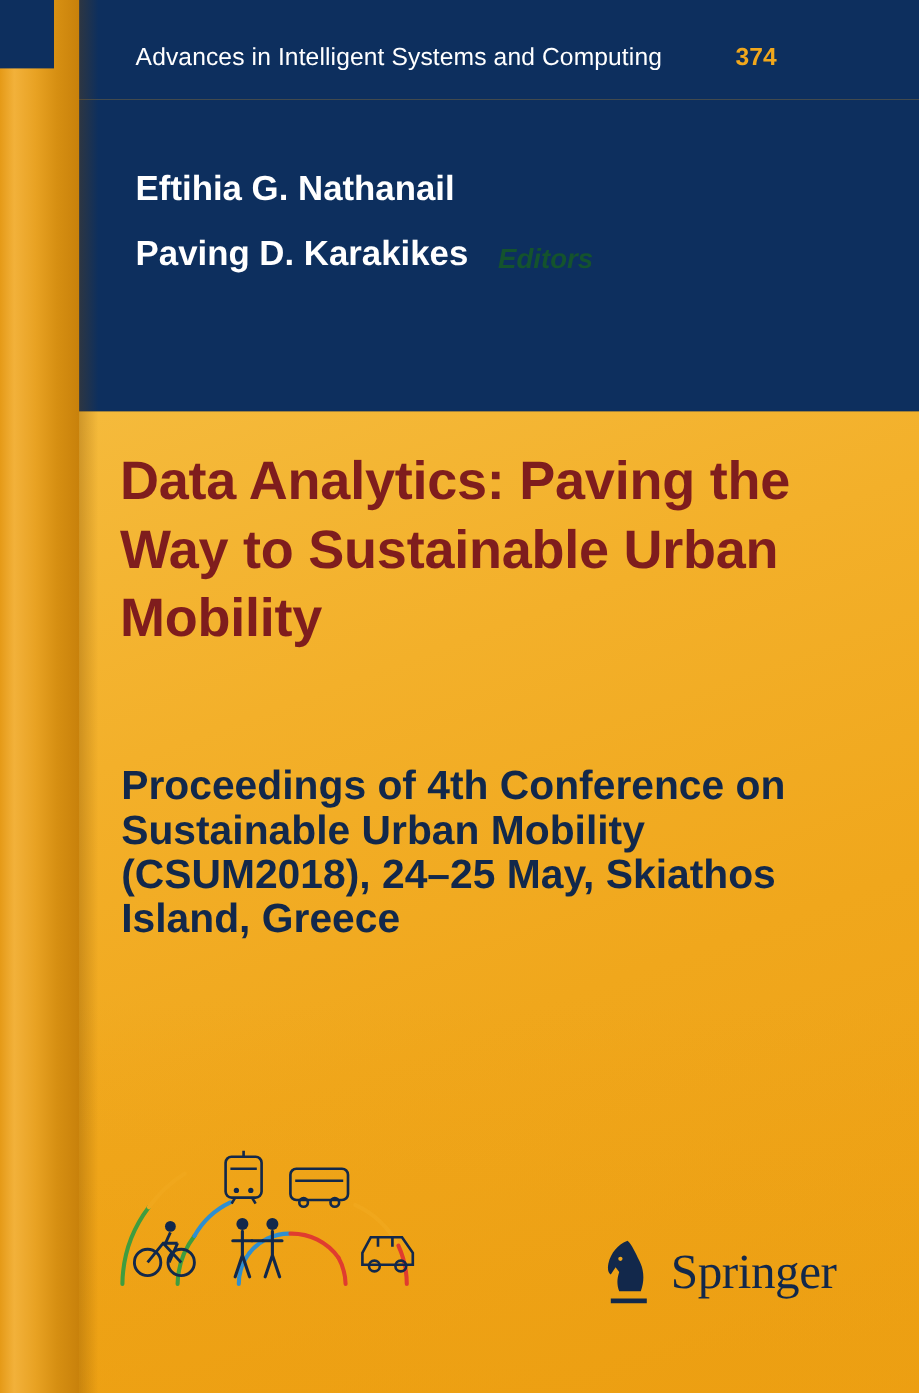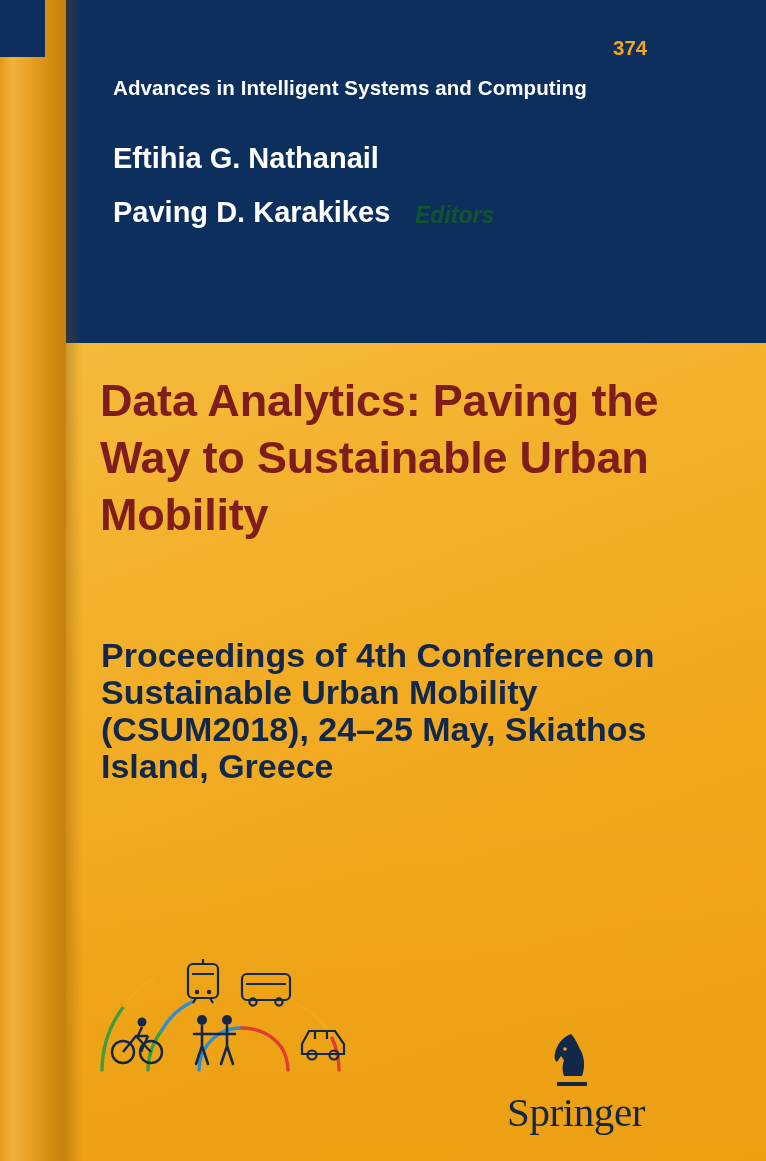--- a/index.html
+++ b/index.html
@@ -25,25 +25,24 @@
     top: 0;
     width: 766px;
     height: 83px;
     background: #0d2f5e;
   }
   .series-text {
     position: absolute;
     left: 113px;
     top: 36px;
     font-size: 20.5px;
-    font-weight: bold;
+    font-weight: normal;
     color: #ffffff;
     letter-spacing: 0.1px;
     white-space: nowrap;
-    margin-top: 40px;
   }
   .series-number {
     position: absolute;
     left: 613px;
     top: 36px;
     font-size: 20.5px;
     font-weight: bold;
     color: #f0a71c;
   }
 
@@ -145,21 +144,20 @@
     color: #12284b;
   }
 
   
   .springer-logo {
     position: absolute;
     left: 497px;
     top: 1030px;
     display: flex;
     align-items: center;
-    flex-direction: column;
   }
   .springer-mark {
     width: 52px;
     height: 58px;
   }
   .springer-word {
     font-size: 41px;
     font-weight: normal;
     color: #12284b;
     margin-left: 10px;

